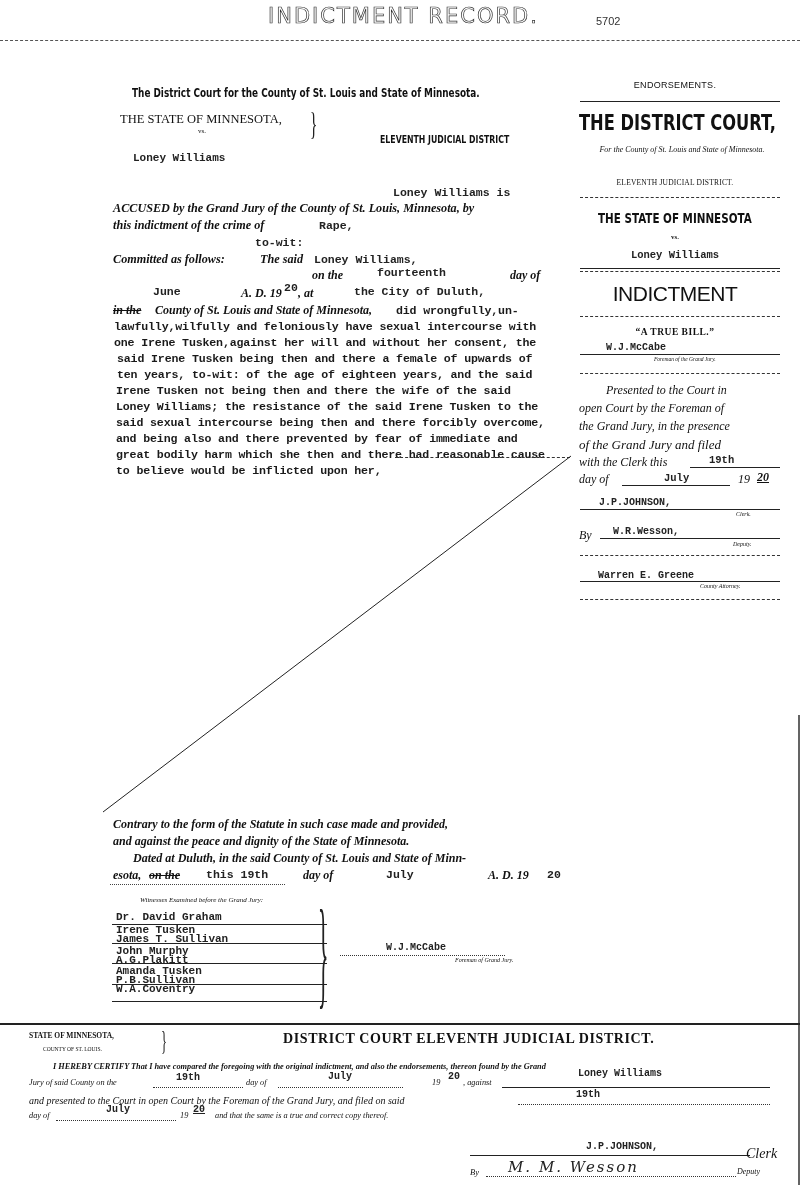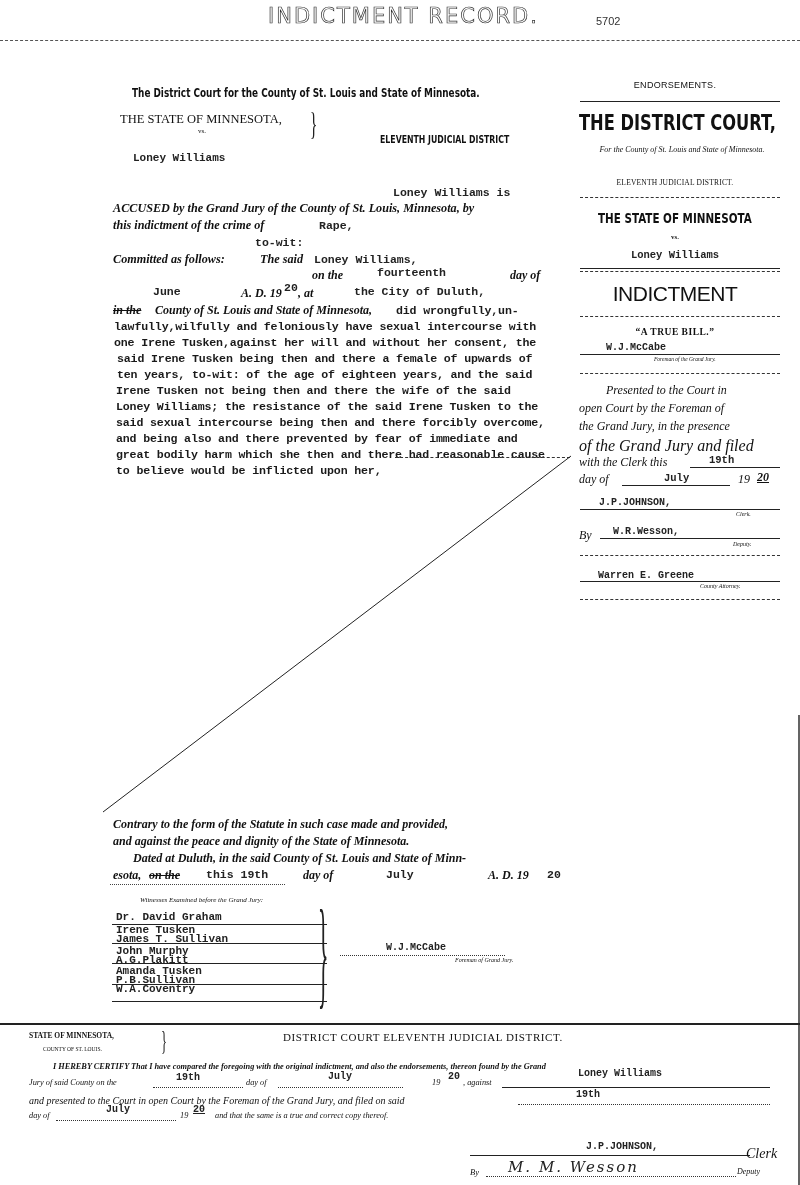--- a/index.html
+++ b/index.html
@@ -117,21 +117,21 @@
 <div class="rule" style="left:580px;top:316px;width:200px;border-top:1px dashed #333;"></div>
 <div class="abs" style="left:565px;top:327px;width:220px;text-align:center;font-size:9.5px;font-weight:bold;letter-spacing:0.5px;">“A TRUE BILL.”</div>
 <div class="rule" style="left:580px;top:354px;width:200px;"></div>
 <div class="abs typed" style="left:606px;top:342px;font-size:10px;">W.J.McCabe</div>
 <div class="abs sm" style="left:654px;top:356px;font-size:5.5px;white-space:nowrap;">Foreman of the Grand Jury.</div>
 <div class="rule" style="left:580px;top:373px;width:200px;border-top:1px dashed #333;"></div>
 
 <div class="abs ital" style="left:606px;top:383px;font-size:12px;font-weight:normal;white-space:nowrap;">Presented to the Court in</div>
 <div class="abs ital" style="left:579px;top:401px;font-size:12px;font-weight:normal;white-space:nowrap;">open Court by the Foreman of</div>
 <div class="abs ital" style="left:579px;top:419px;font-size:12px;font-weight:normal;white-space:nowrap;">the Grand Jury, in the presence</div>
-<div class="abs ital" style="left:579px;top:437px;font-size:16px;font-weight:normal;white-space:nowrap;font-family:Liberation Serif, serif;">of the Grand Jury and filed</div>
+<div class="abs ital" style="left:579px;top:437px;font-size:13px;font-weight:normal;white-space:nowrap;font-family:Liberation Serif, serif;">of the Grand Jury and filed</div>
 <div class="abs ital" style="left:579px;top:455px;font-size:12px;font-weight:normal;white-space:nowrap;">with the Clerk this</div>
 <div class="rule" style="left:690px;top:467px;width:90px;"></div>
 <div class="abs typed" style="left:709px;top:454px;font-size:10.5px;">19th</div>
 
 <div class="abs ital" style="left:579px;top:472px;font-size:12px;font-weight:normal;">day of</div>
 <div class="rule" style="left:622px;top:485px;width:108px;"></div>
 <div class="abs typed" style="left:664px;top:472px;font-size:10.5px;">July</div>
 <div class="abs ital" style="left:738px;top:472px;font-size:12px;font-weight:normal;">19</div>
 <div class="abs ital" style="left:757px;top:470px;font-size:12px;text-decoration:underline;">20</div>
 
@@ -149,21 +149,21 @@
 <div class="abs typed" style="left:598px;top:570px;font-size:10px;">Warren E. Greene</div>
 <div class="abs sm" style="left:700px;top:583px;font-size:6px;white-space:nowrap;">County Attorney.</div>
 <div class="rule" style="left:580px;top:599px;width:200px;border-top:1px dashed #333;"></div>
 
 <div class="abs" style="left:798px;top:715px;width:2px;height:470px;background:#222;opacity:0.7;"></div>
 
 <div class="rule2" style="left:0;top:1023px;width:800px;border-top:2px solid #222;"></div>
 <div class="abs" style="left:29px;top:1031px;font-size:7.5px;font-weight:bold;white-space:nowrap;">STATE OF MINNESOTA,</div>
 <div class="abs" style="left:43px;top:1046px;font-size:5.5px;white-space:nowrap;">COUNTY OF ST. LOUIS.</div>
 <div class="abs brace" style="left:161px;top:1027px;font-size:28px;line-height:28px;transform:scaleX(0.45);transform-origin:left top;">}</div>
-<div class="abs" style="left:283px;top:1031px;font-size:11px;font-weight:normal;letter-spacing:0.6px;white-space:nowrap;">DISTRICT COURT ELEVENTH JUDICIAL DISTRICT.</div>
+<div class="abs" style="left:283px;top:1031px;font-size:14px;font-weight:bold;letter-spacing:0.6px;white-space:nowrap;">DISTRICT COURT ELEVENTH JUDICIAL DISTRICT.</div>
 
 <div class="abs ital" style="left:53px;top:1062px;font-size:8.3px;font-weight:bold;white-space:nowrap;">I HEREBY CERTIFY That I have compared the foregoing with the original indictment, and also the endorsements, thereon found by the Grand</div>
 
 <div class="abs ital" style="left:29px;top:1078px;font-size:8.3px;font-weight:normal;white-space:nowrap;">Jury of said County on the</div>
 <div class="rule" style="left:153px;top:1087px;width:90px;border-top:1px dotted #333;"></div>
 <div class="abs typed" style="left:176px;top:1072px;font-size:10px;">19th</div>
 <div class="abs ital" style="left:246px;top:1078px;font-size:8.3px;font-weight:normal;">day of</div>
 <div class="rule" style="left:278px;top:1087px;width:125px;border-top:1px dotted #333;"></div>
 <div class="abs typed" style="left:328px;top:1071px;font-size:10px;">July</div>
 <div class="abs ital" style="left:432px;top:1078px;font-size:8.3px;font-weight:normal;">19</div>

